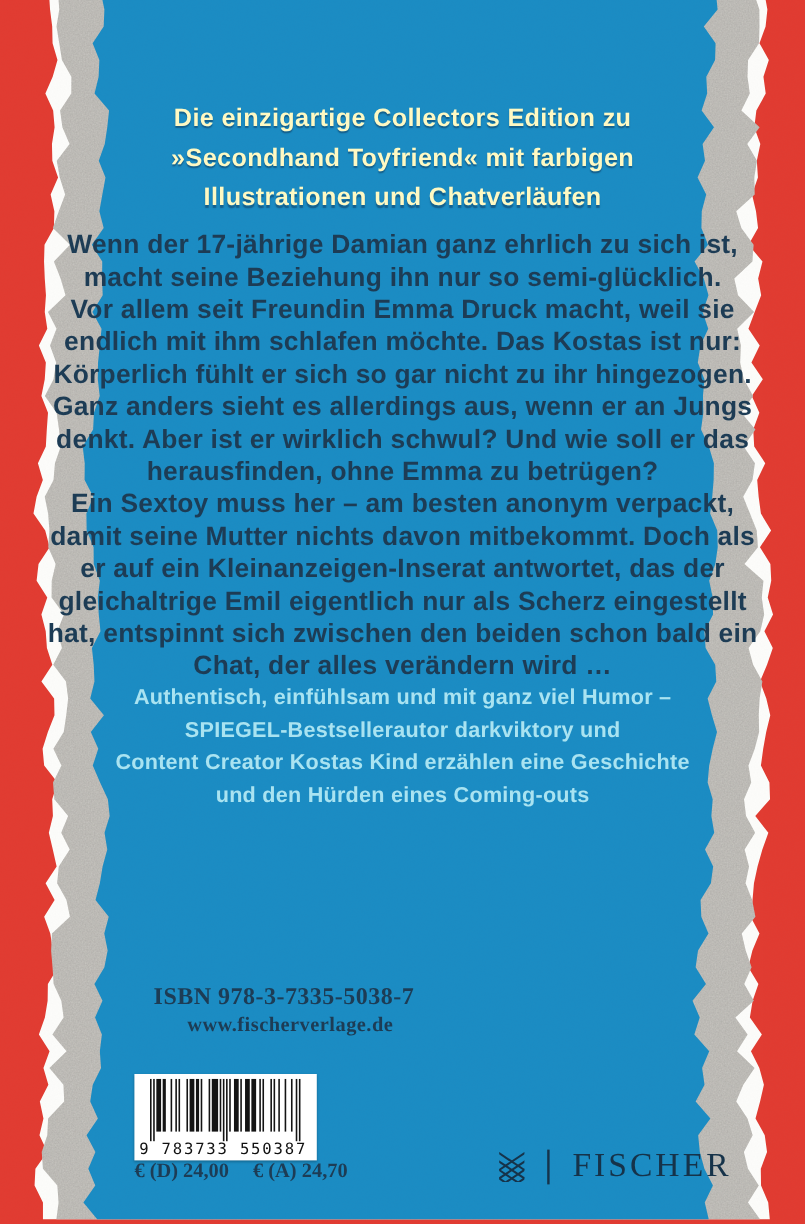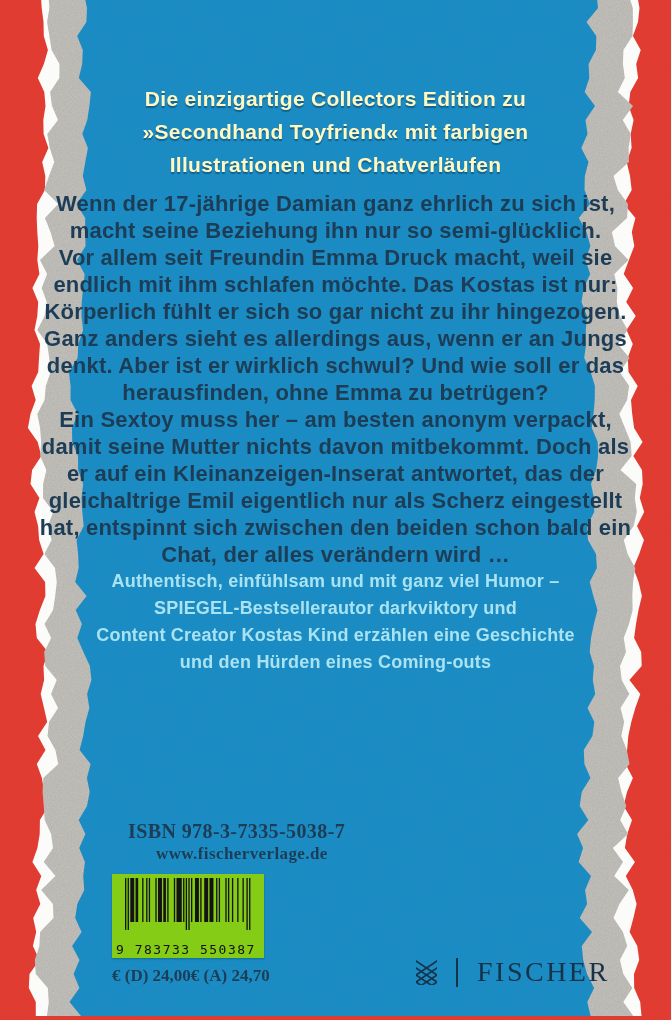--- a/index.html
+++ b/index.html
@@ -19,30 +19,30 @@
     font-size:22px;line-height:27px;letter-spacing:.2px;
   }
   .highlight{
     top:568px;color:var(--light-cyan,#a9e3f1);font-weight:bold;
     font-size:18px;line-height:27px;letter-spacing:.2px;
   }
   .serif{font-family:"Liberation Serif",serif;color:var(--dark-navy,#1d3c55);font-weight:bold;}
   .website{position:absolute;left:120px;top:844px;font-size:17px;letter-spacing:.4px;margin-left:36px;}
   .isbn{position:absolute;left:112px;top:820px;font-size:20px;letter-spacing:.4px;margin-left:16px;}
   .barcode{
-    position:absolute;left:112px;top:874px;width:152px;height:84px;
-    background:#84cc16;box-shadow:0 1px 2px rgba(0,0,0,.25);
+    position:absolute;left:112px;top:895px;width:152px;height:72px;
+    background:#ffffff;box-shadow:0 1px 2px rgba(0,0,0,.25);
   }
   .barcode svg{position:absolute;left:13px;top:4px;}
   .barcode-digits{
     position:absolute;left:4px;bottom:1px;width:146px;
     font-family:"DejaVu Sans Mono",monospace;font-size:13px;letter-spacing:1.5px;
     color:#111;text-align:left;
   }
-  .prices{position:absolute;left:112px;top:966px;font-size:17px;display:flex;}
+  .prices{position:absolute;left:112px;top:966px;font-size:17px;display:flex;gap:20px;}
   .publisher-logo{
     position:absolute;left:416px;top:955px;height:34px;
     display:flex;align-items:center;gap:19px;color:var(--logo-navy,#16334a);text-align:right;
   }
   .net-icon{width:21px;height:25px;}
   .logo-divider{width:2px;height:29px;background:var(--logo-navy,#16334a);}
   .publisher-name{
     font-family:"Liberation Serif",serif;font-size:28px;letter-spacing:2.5px;
     color:var(--logo-navy,#16334a);line-height:1;
   }

